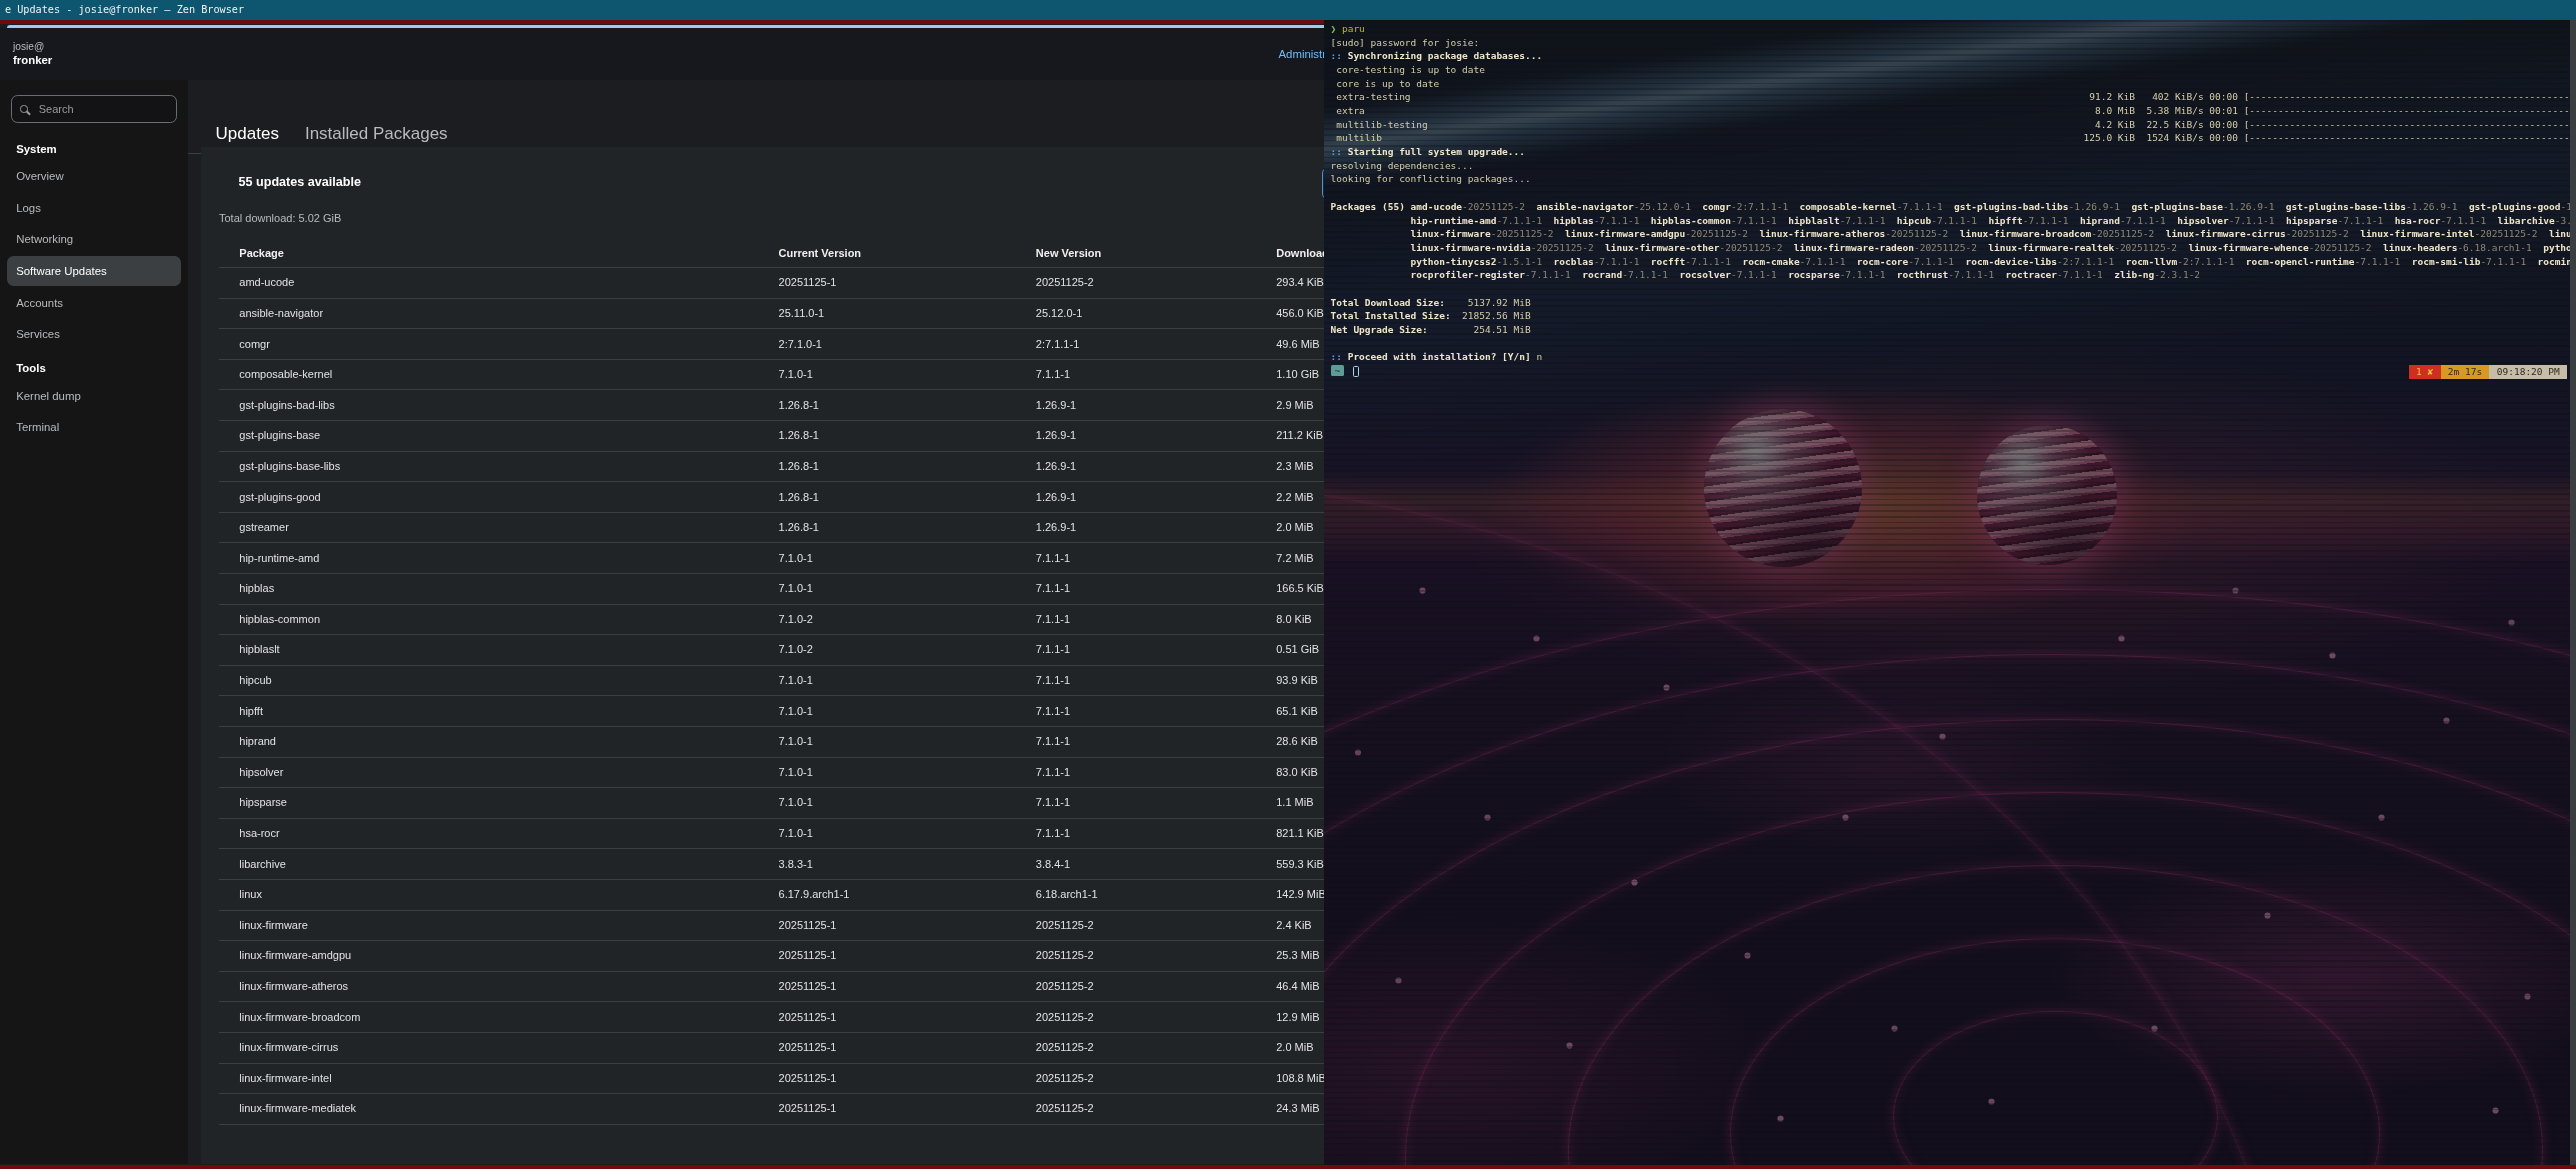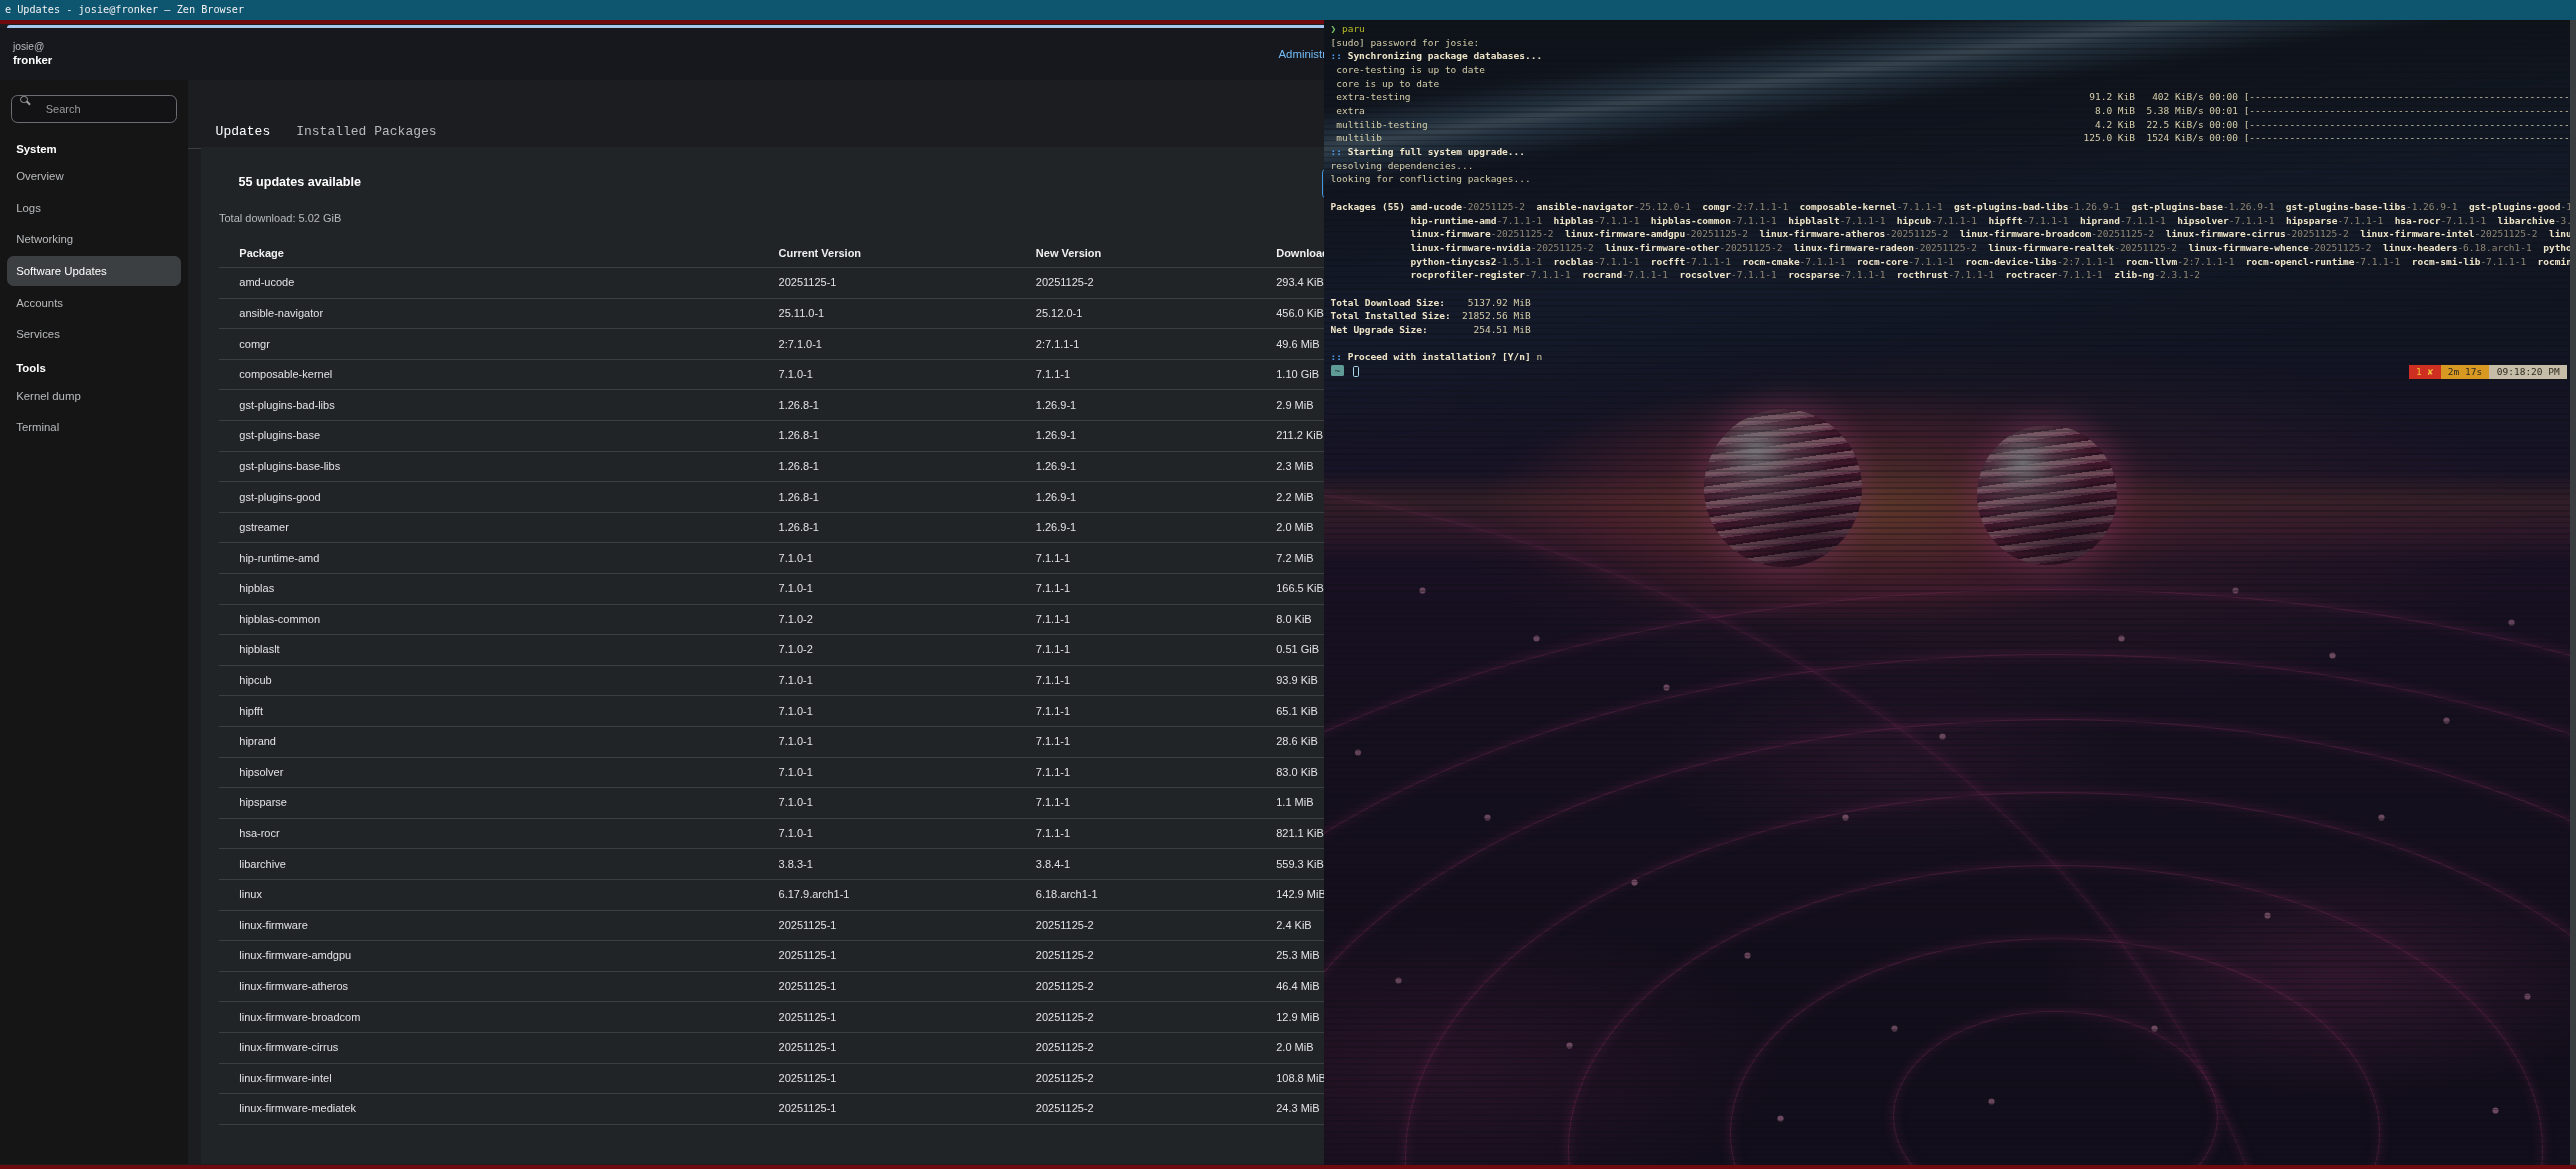--- a/index.html
+++ b/index.html
@@ -34,34 +34,34 @@
   .brand .host { color:#ffffff; font-size:11.4px; font-weight:bold; line-height:14.6px; }
   .mast-right { display:flex; align-items:center; gap:24.4px; font-size:11.4px; color:#e8e8ea; }
   .admin-link { color:#73bcf7; cursor:pointer; }
   .mr-item { display:flex; align-items:center; gap:5.7px; cursor:pointer; }
   .help-circ { display:inline-flex; width:13px; height:13px; border:1.3px solid #dcdcdc; border-radius:50%;
                align-items:center; justify-content:center; font-size:9px; font-weight:bold; color:#dcdcdc; }
   .gear { font-size:12.2px; color:#dcdcdc; }
 
   .mainrow { display:flex; height:calc(100% - 57px); }
   .sidebar { width:188px; background:#151515; padding:9.7px 7.3px 0 6.5px; flex:none; }
-  .searchbox { display:flex; gap:18px; height:28.4px; margin:4.9px 4.1px 13px 4.9px;
+  .searchbox { display:flex; align-items:center; gap:11px; height:28.4px; margin:4.9px 4.1px 13px 4.9px;
                border:0.8px solid #6a6e73; border-radius:6.5px; padding:0 8.1px; background:#131315; }
   .searchbox input { background:transparent; border:none; outline:none; color:#d2d2d2; font-size:11px; width:114px; }
   .searchbox input::placeholder { color:#9a9a9a; }
   .mag { position:relative; width:7.3px; height:7.3px; border:1.6px solid #9a9a9a; border-radius:50%; flex:none; }
   .mag::after { content:""; position:absolute; width:4.9px; height:1.6px; background:#9a9a9a; right:-4.1px; bottom:-1.6px; transform:rotate(45deg); }
 
   .nav-section-title { color:#ffffff; font-weight:bold; font-size:11.4px; padding:6.5px 9.7px 4.9px; margin-top:6.5px; }
   .nav-item { color:#b8bbbe; font-size:11.4px; padding:9px 9.7px; border-radius:6.5px; margin:1.6px 0; cursor:pointer; }
   .nav-item.active { background:#3c3f42; color:#ffffff; }
 
   .content { flex:1; background:#1b1d21; position:relative; overflow:hidden; }
   .tabs { position:absolute; top:36px; left:0; right:0; display:flex; padding-left:14.6px; border-bottom:0.8px solid #3c3f42; }
-  .tab { padding:7.3px 13px 9.7px; font-size:13px; color:#b8bbbe; position:relative; cursor:pointer;font-family:Liberation Mono, monospace; }
+  .tab { padding:7.3px 13px 9.7px; font-size:17px; color:#b8bbbe; position:relative; cursor:pointer; }
   .tab.active { color:#ffffff; }
   .tab.active::after { content:""; position:absolute; left:0; right:0; bottom:-0.8px; height:2.4px; background:#2b9af3; }
 
   .card { position:absolute; top:67px; left:13px; right:14.6px; bottom:0; background:#212427; padding:21px 18px 0; }
   .card-head { display:flex; justify-content:space-between; align-items:flex-start; }
   .updates-heading { color:#ffffff; font-size:12.6px; font-weight:bold; margin-left:19.5px; padding-top:6.5px; }
   .btns { display:flex; gap:11.4px; }
   .btn { font-size:11.4px; border-radius:4.9px; padding:0 13px; height:31px; display:flex; align-items:center; gap:6.5px; cursor:pointer; }
   .btn-refresh { color:#4394e5; border:0.8px solid #4394e5; background:transparent; }
   .btn-refresh .ricon { font-size:12.2px; }

